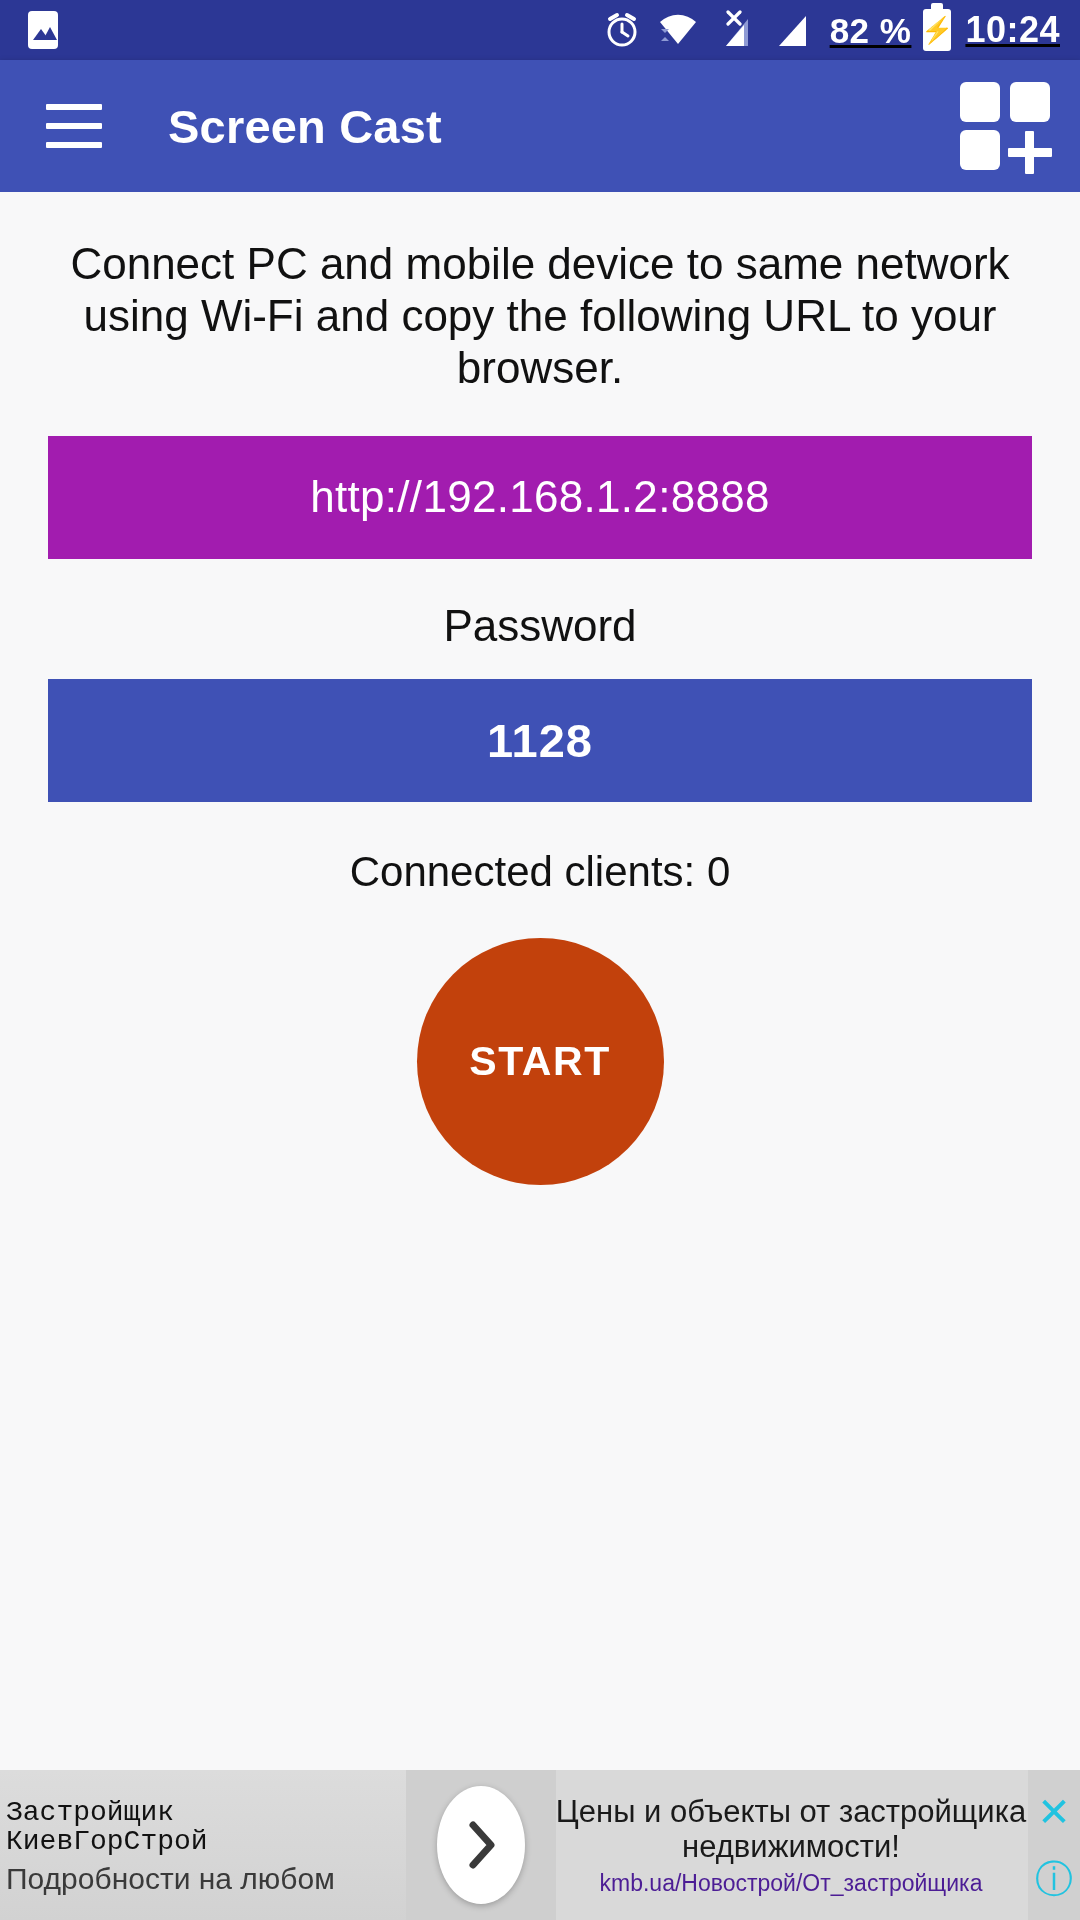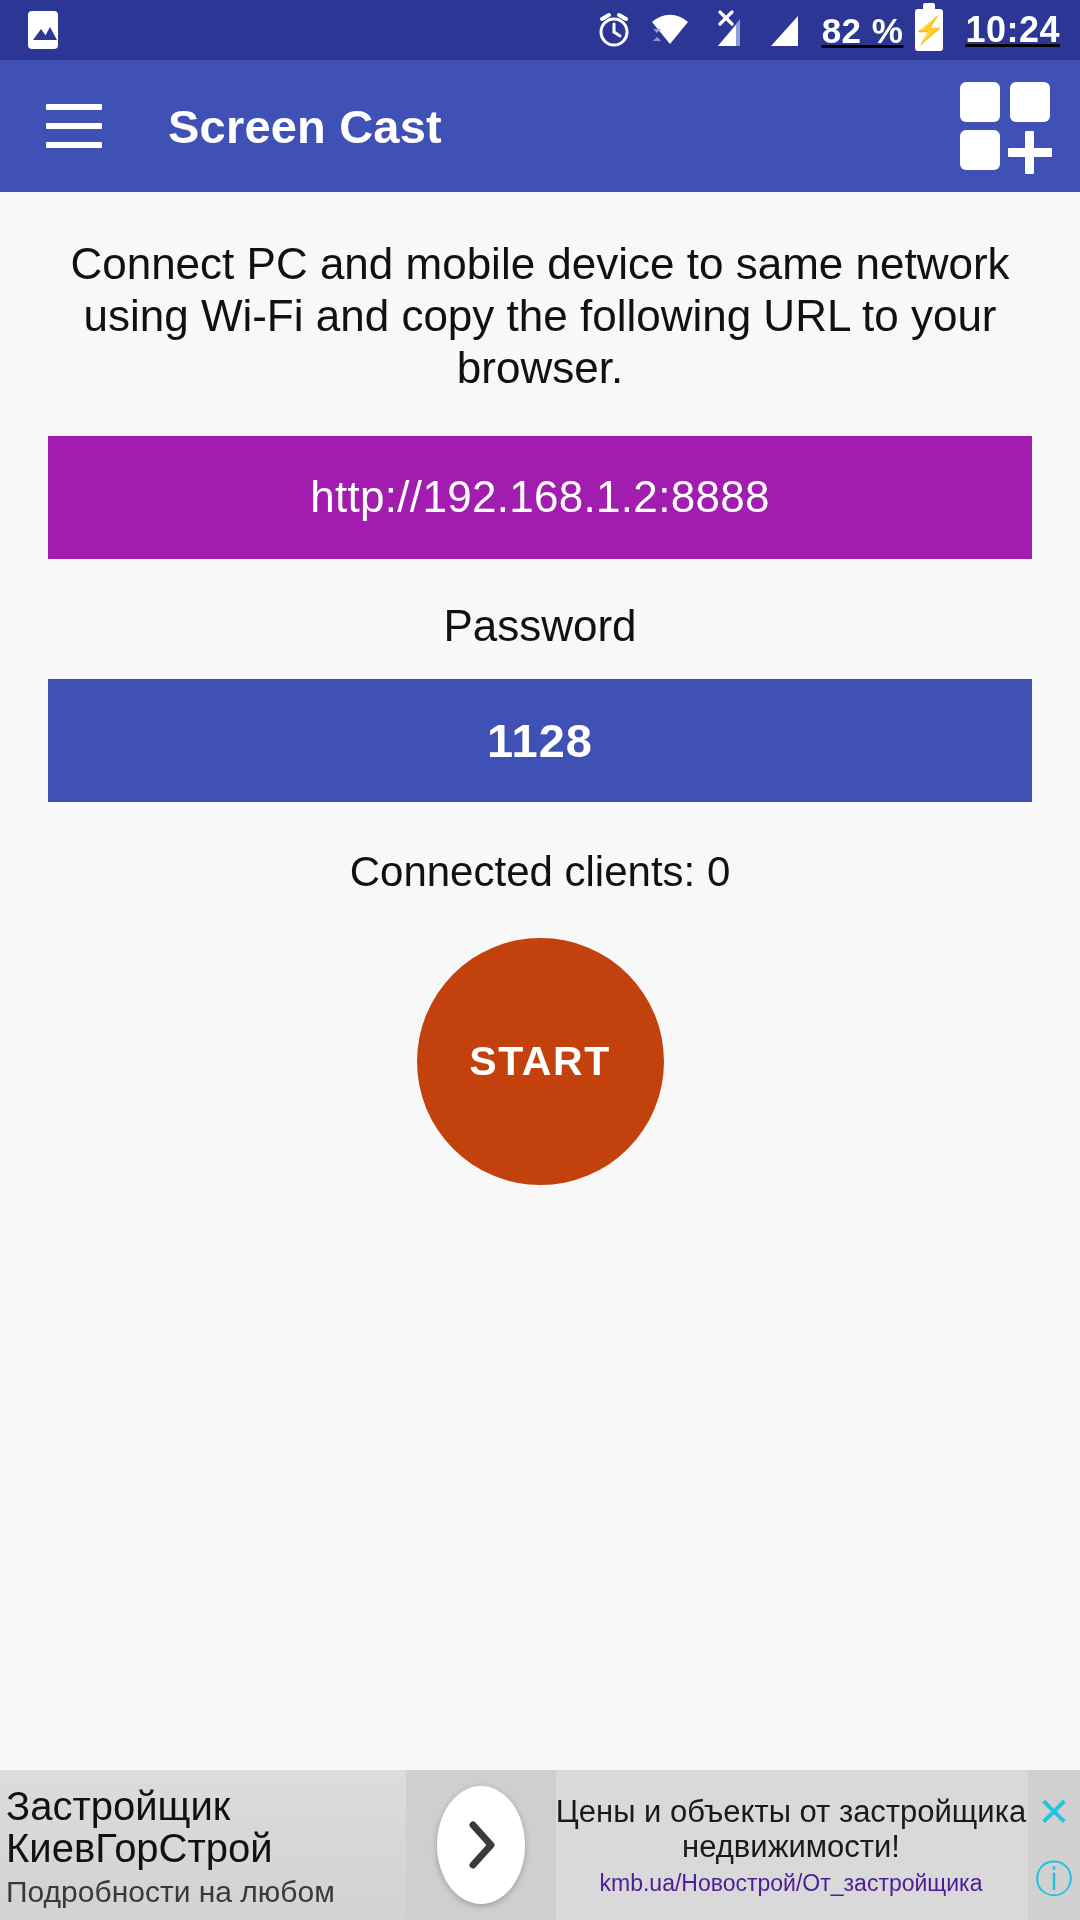--- a/index.html
+++ b/index.html
@@ -54,21 +54,21 @@
     content:""; position:absolute; top:-6px; left:8px;
     width:12px; height:6px; background:#fff; border-radius:2px 2px 0 0;
   }
   .ic-batt .bolt{
     position:absolute; inset:0; display:flex;
     align-items:center; justify-content:center;
     color:#2c3795; font-size:26px; line-height:1;
   }
   .sb-clock{
     color:#fff; font-size:36px; font-weight:700;
-    letter-spacing:0.5px; margin-left:8px; line-height:1;
+    letter-spacing:0.5px; margin-left:0; line-height:1;
   }
 
   
   .app-bar{
     position:absolute; top:60px; left:0;
     width:1080px; height:132px;
     background:#3f51b5;
     display:flex; align-items:center;
     padding:0 28px 0 46px;
     box-shadow:0 2px 6px rgba(0,0,0,0.28);
@@ -170,21 +170,21 @@
     background:#d6d6d6;
     display:flex; align-items:stretch;
     font-family:"Liberation Sans", sans-serif;
   }
   .ad-left{
     width:406px; padding:14px 0 10px 6px;
     display:flex; flex-direction:column; justify-content:center;
     background:linear-gradient(180deg,#dcdcdc 0%,#d2d2d2 100%);
   }
   .ad-left .hl{
-    font-size:40px; color:#111; line-height:1.05; font-weight:400;
+    font-size:28px; color:#111; line-height:1.05; font-weight:400;font-family:Liberation Mono, monospace;
   }
   .ad-left .sub{
     font-size:30px; color:#3a3a3a; margin-top:6px;
   }
   .ad-arrow-wrap{
     width:150px; display:flex; align-items:center; justify-content:center;
     background:#cfcfcf;
   }
   .ad-arrow{
     width:88px; height:118px; border-radius:50%;

